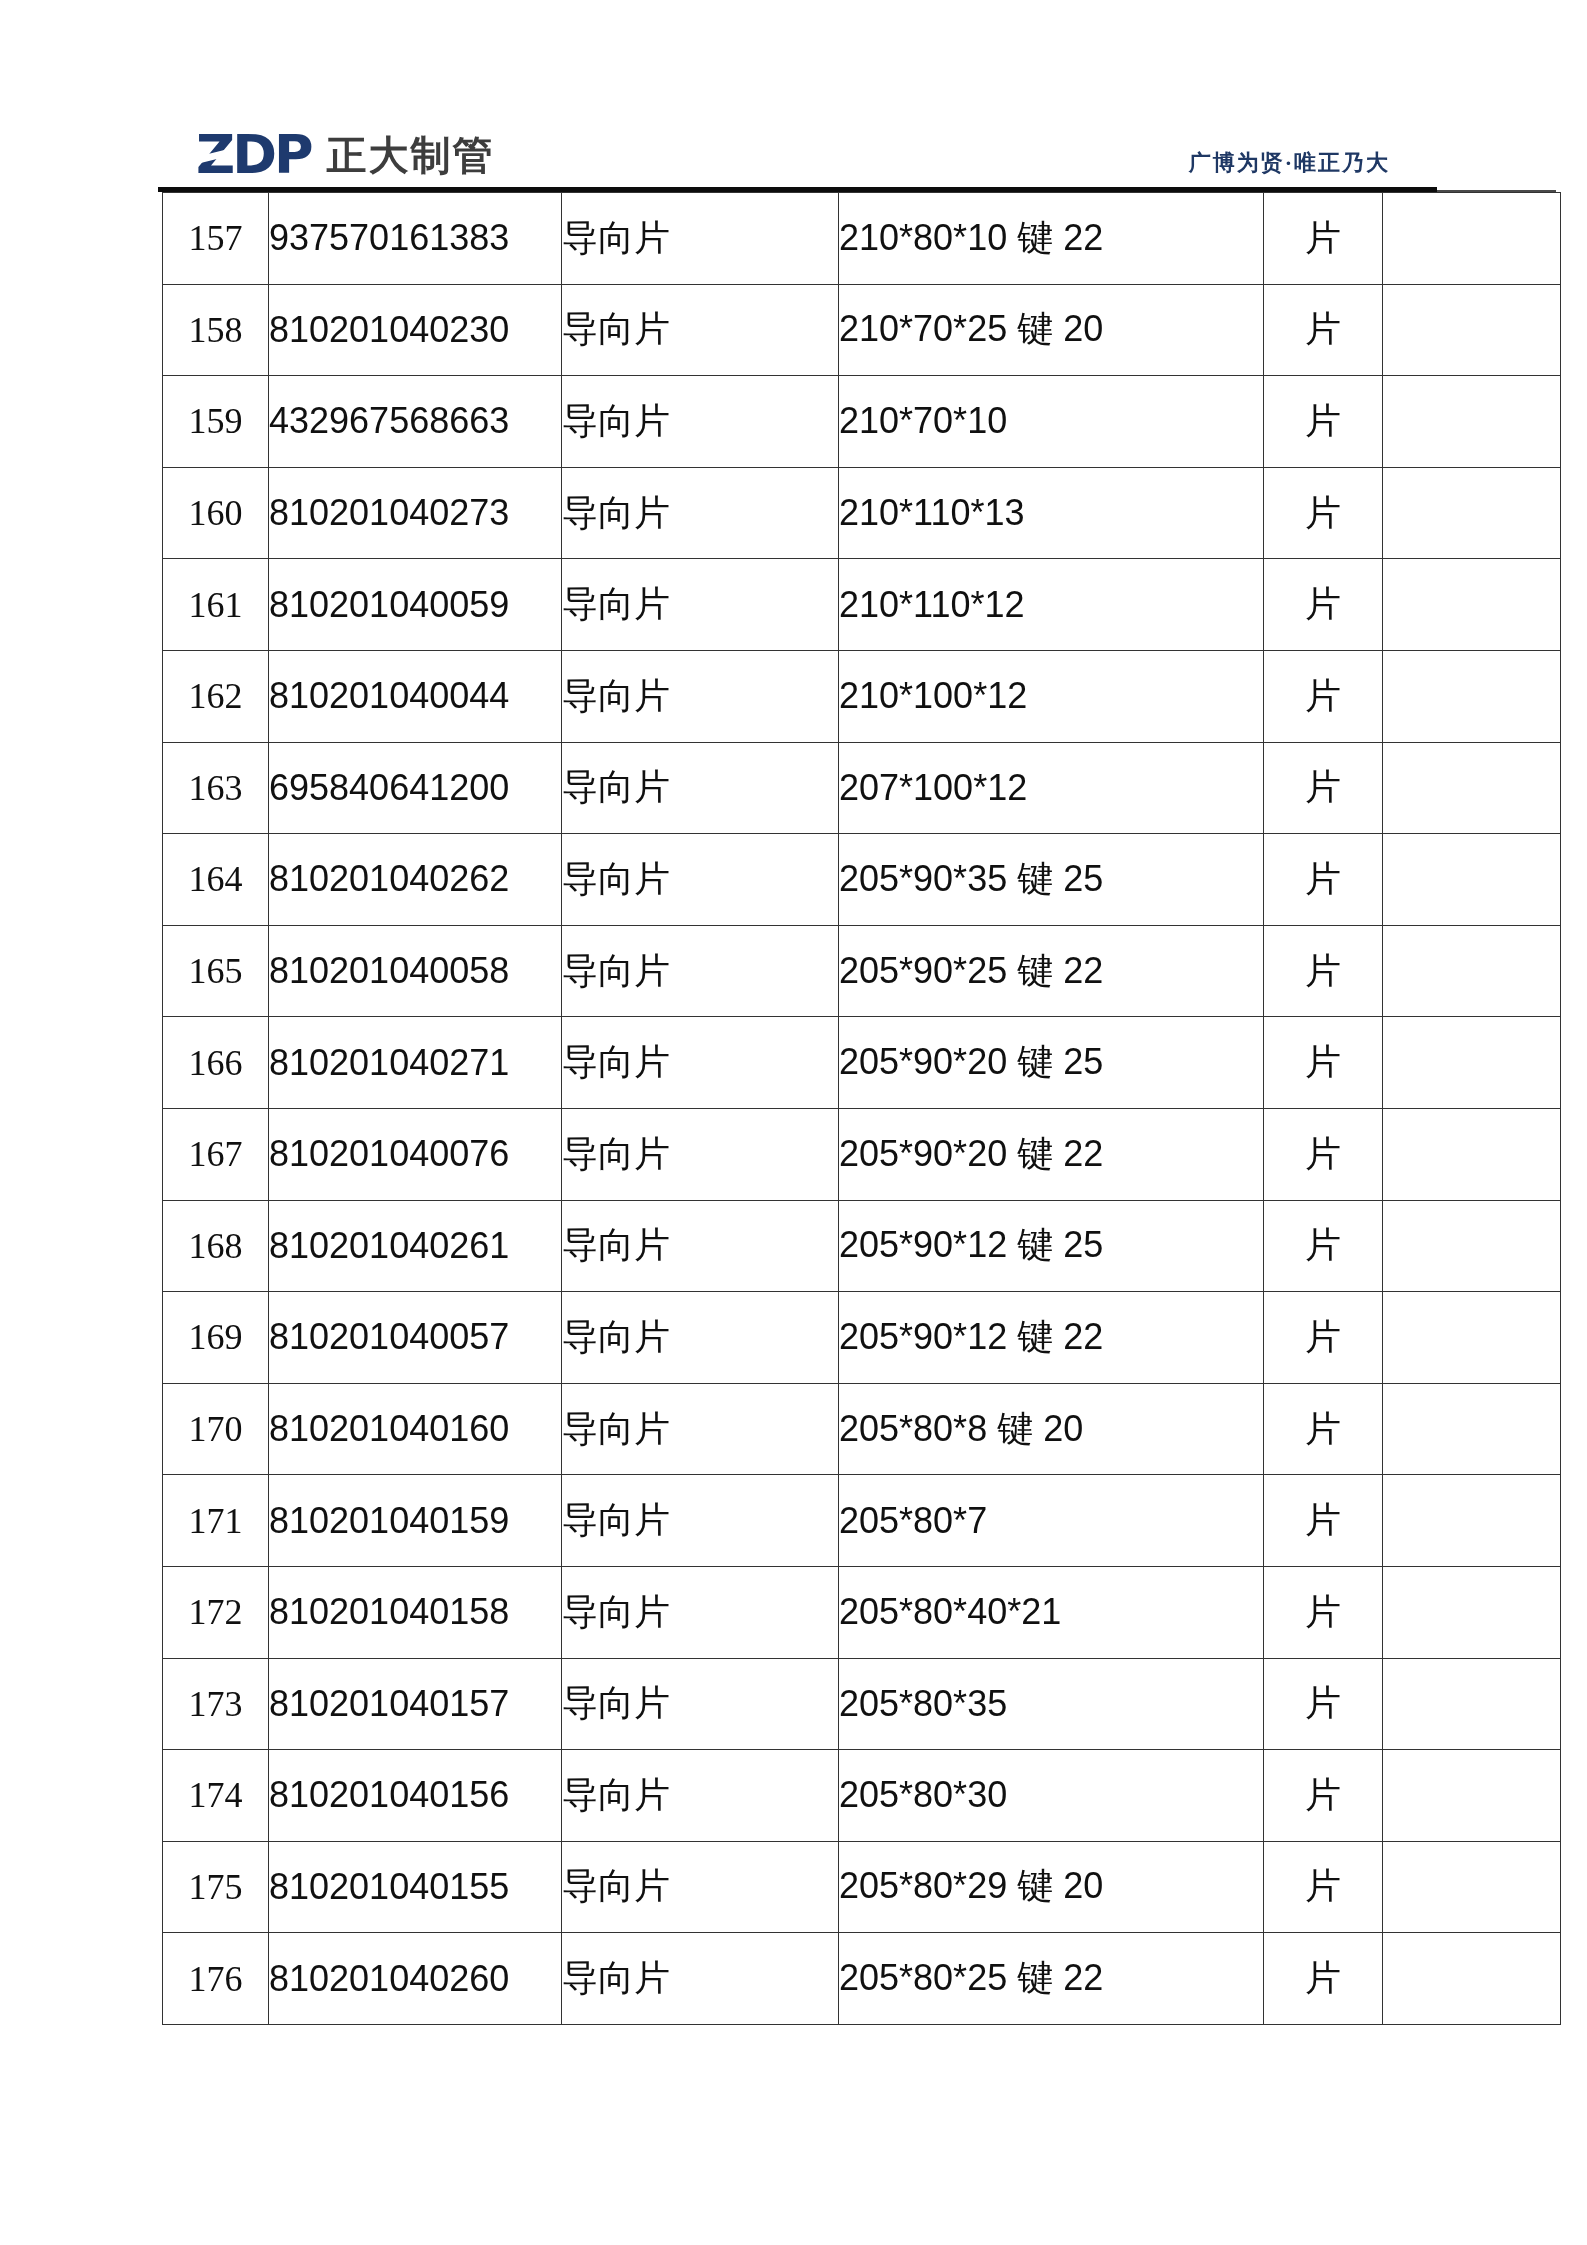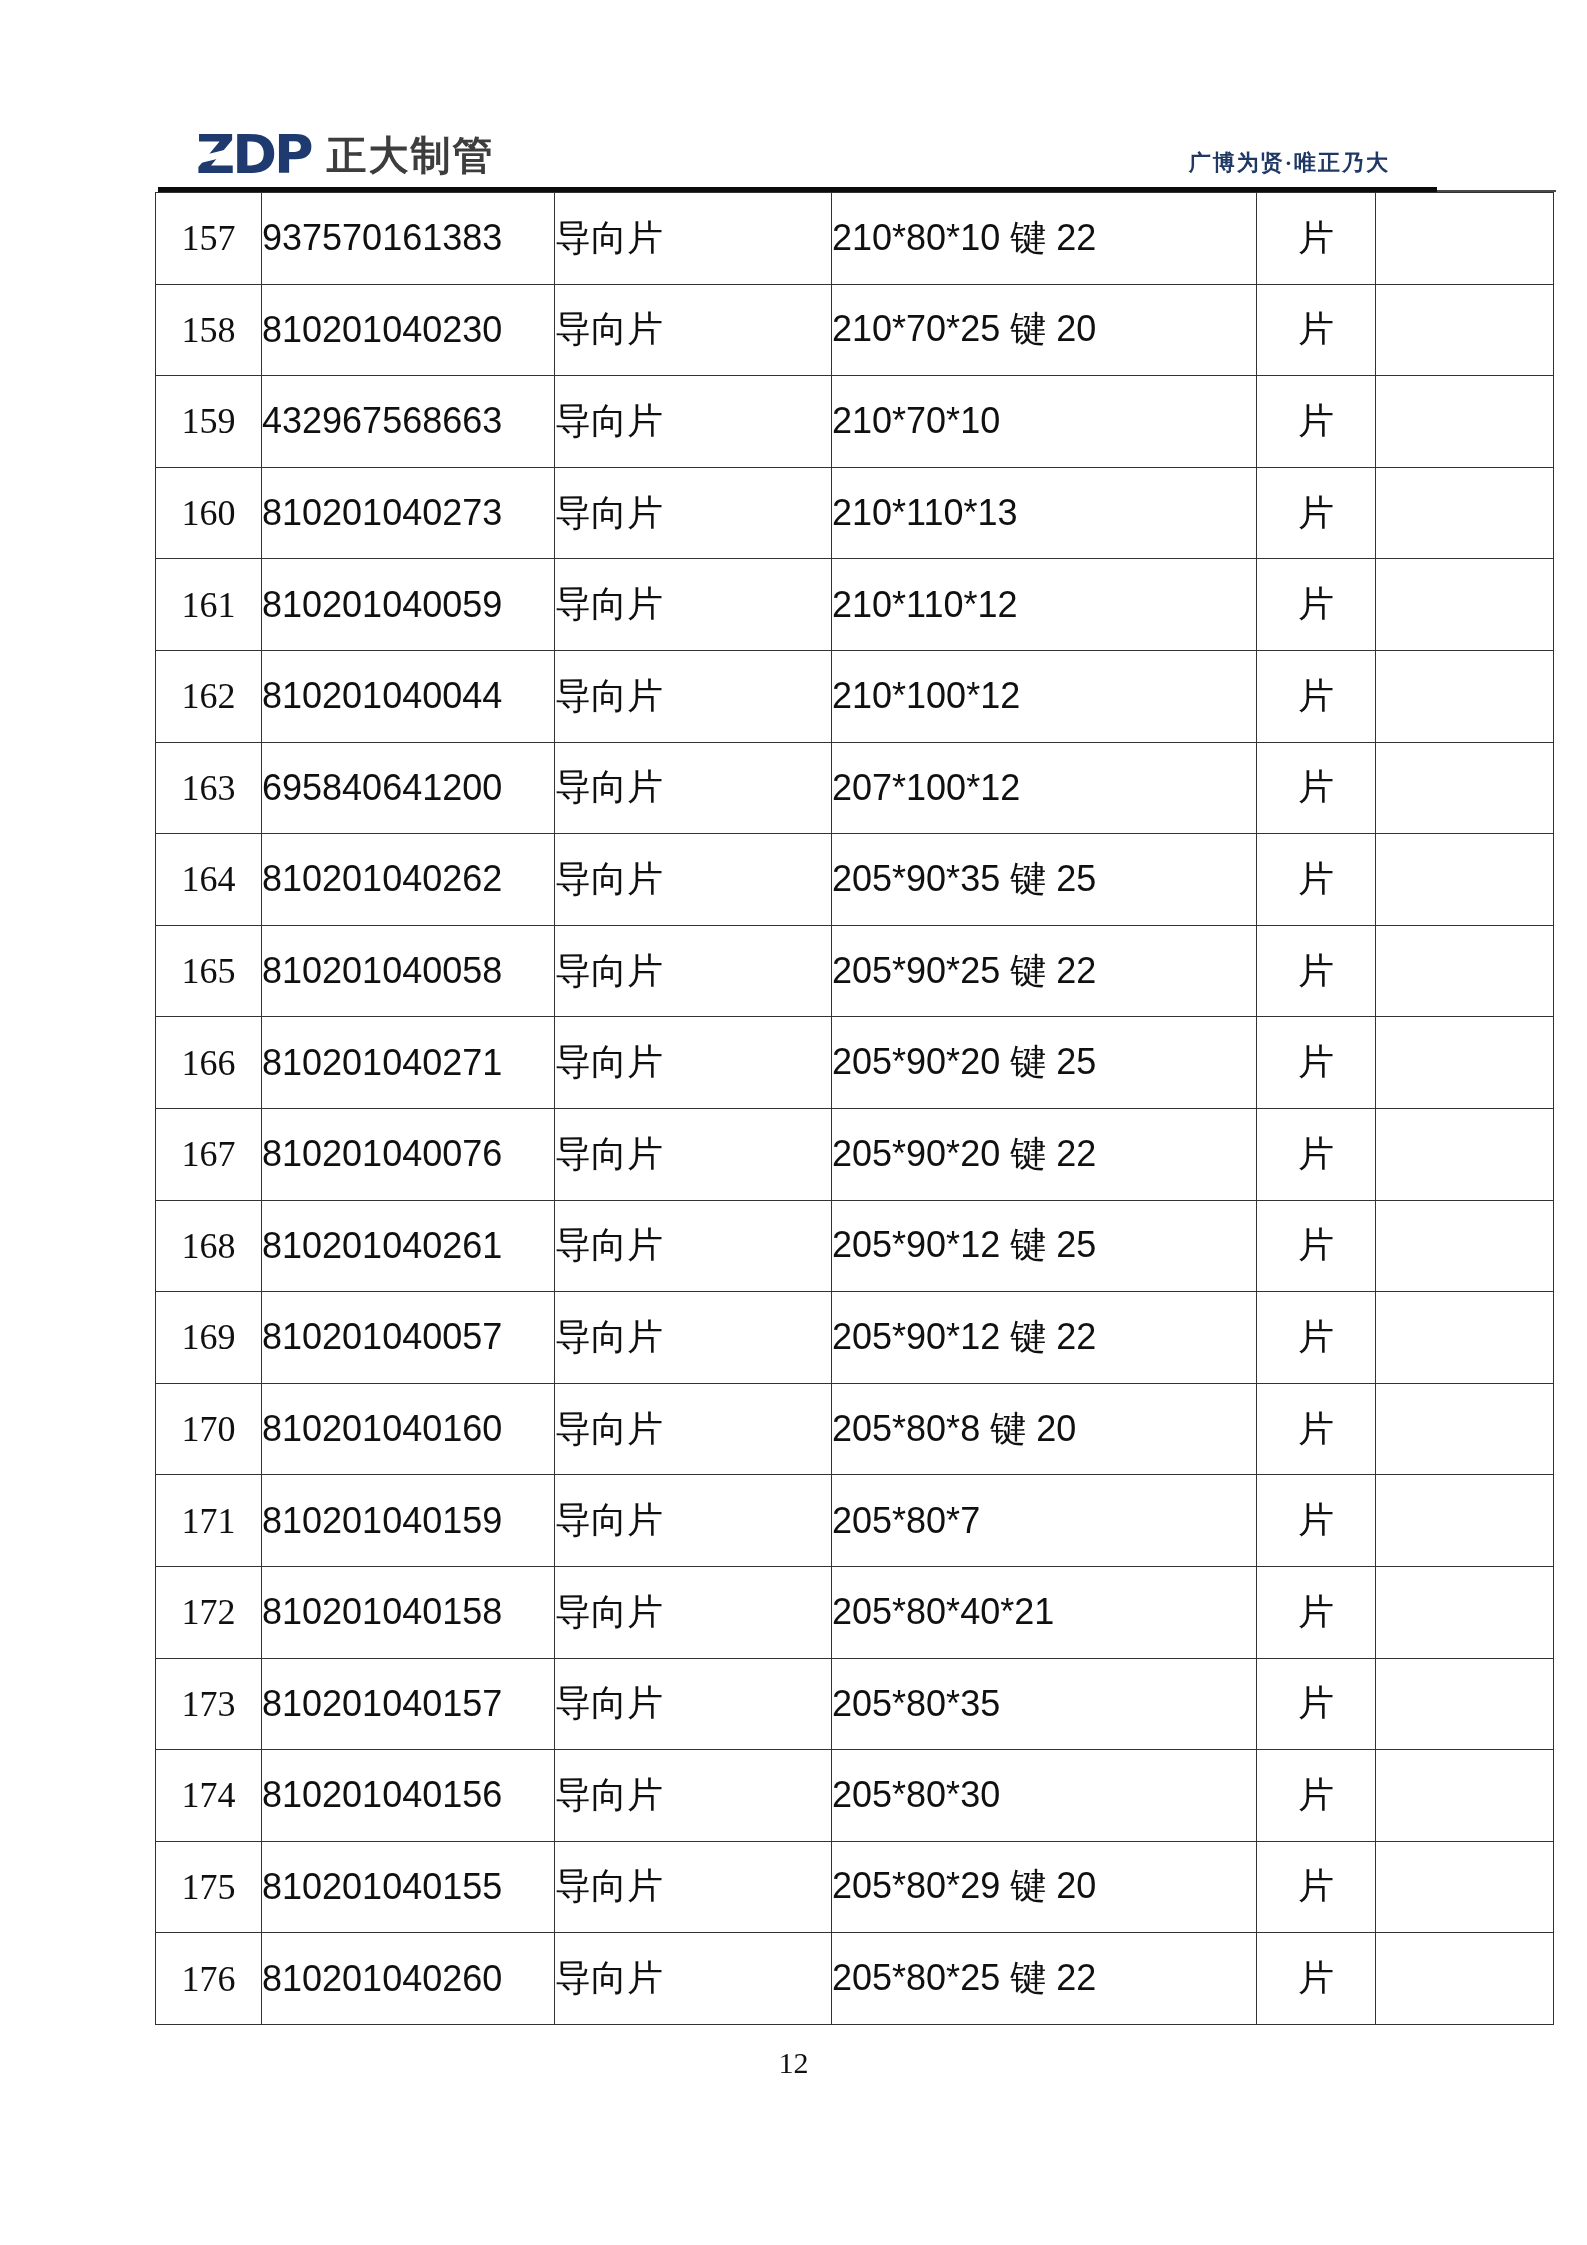--- a/index.html
+++ b/index.html
@@ -71,21 +71,21 @@
     left:1437px;
     top:190px;
     width:119px;
     height:2px;
     background:#4a4a4a;
   }
 
   
   table.parts {
     position:absolute;
-    left:155px;
+    left:162px;
     top:192px;
     width:1398px;
     border-collapse:collapse;
     table-layout:fixed;
   }
   table.parts td {
     border:1px solid #333333;
     box-sizing:border-box;
     height:91.6px;
     padding:0;
@@ -303,15 +303,14 @@
       <td class="c-no">176</td>
       <td class="c-code">810201040260</td>
       <td class="c-name">导向片</td>
       <td class="c-spec">205*80*25 键 22</td>
       <td class="c-unit">片</td>
       <td class="c-note"></td>
     </tr>
       </tbody>
   </table>
 
-  <div class="page-number">12</div>
 
 </div>
 
 </body></html>

